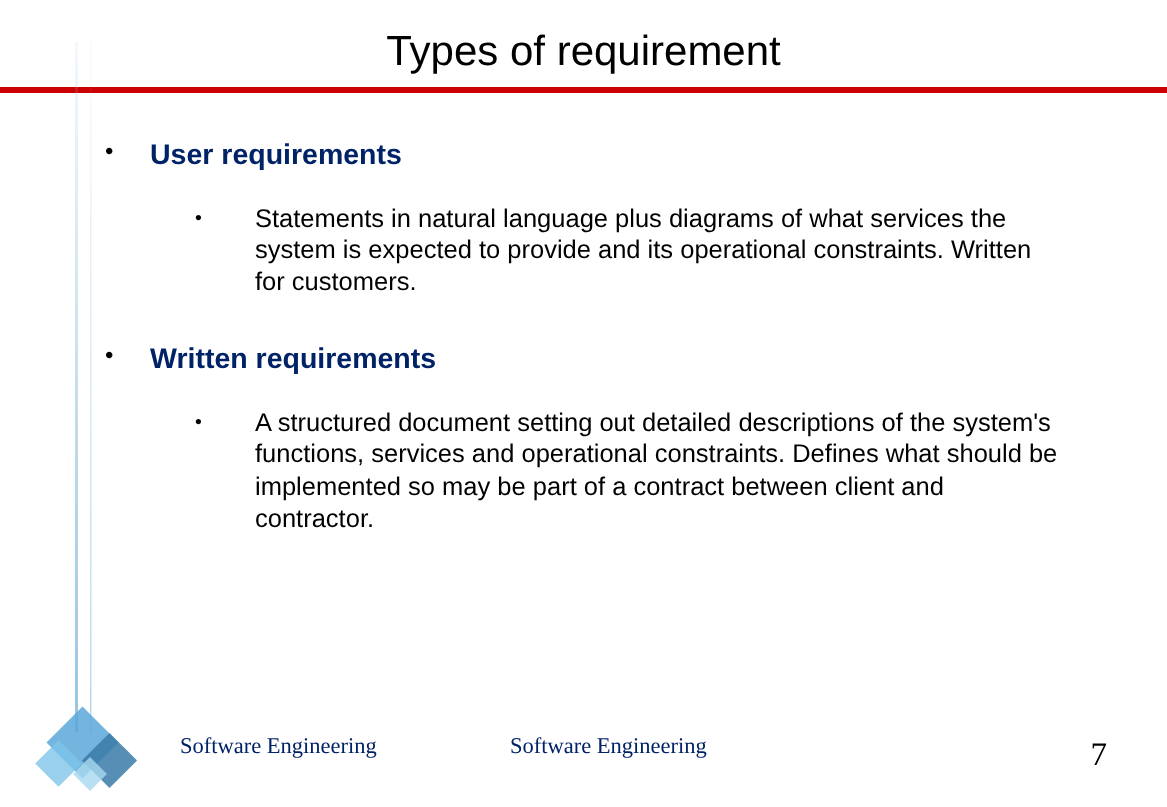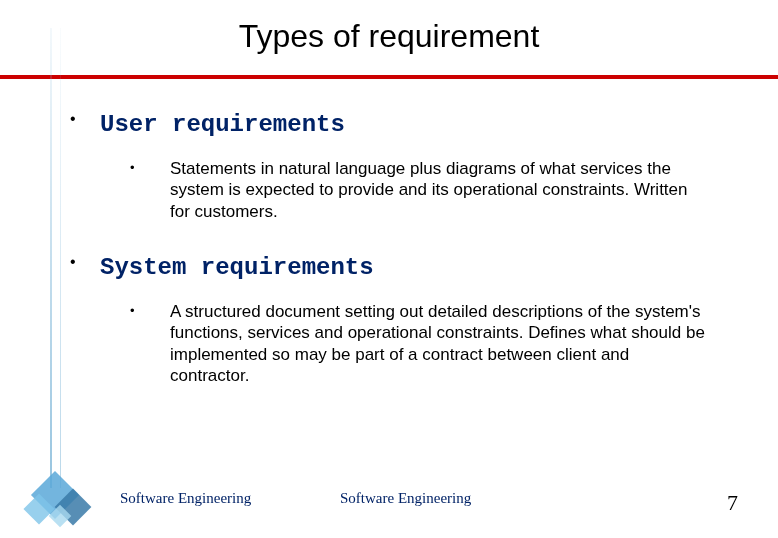--- a/index.html
+++ b/index.html
@@ -6,23 +6,23 @@
   body {
     width: 778px;
     height: 538px;
     background: #fff;
     font-family: Arial, Helvetica, sans-serif;
     position: relative;
     overflow: hidden;
   }
   .title {
     text-align: center;
-    font-size: 32px;
+    font-size: 28px;
     color: #000;
-    padding: 18px 0 20px 0;
+    padding: 18px 0 8px 0;
     font-weight: normal;
   }
   .divider {
     height: 4px;
     background: #cc0000;
     width: 100%;
   }
   .content {
     padding: 30px 50px 0 70px;
   }
@@ -31,25 +31,24 @@
     margin-bottom: 18px;
   }
   .main-bullet {
     width: 30px;
     font-size: 16px;
     color: #000;
     line-height: 1.3;
   }
   .main-text {
     flex: 1;
-    font-size: 24px;
+    font-size: 19px;
     font-weight: bold;
     color: #002266;
     line-height: 1.3;
-    font-family: Liberation Mono, monospace;
   }
   .sub-item {
     display: flex;
     margin: 18px 0 30px 60px;
   }
   .sub-bullet {
     width: 40px;
     font-size: 13px;
     color: #000;
     line-height: 1.5;
@@ -134,21 +133,21 @@
     <div class="main-bullet">•</div>
     <div class="main-text">User requirements</div>
   </div>
   <div class="sub-item">
     <div class="sub-bullet">•</div>
     <div class="sub-text">Statements in natural language plus diagrams of what services the system is expected to provide and its operational constraints. Written for customers.</div>
   </div>
 
   <div class="main-item">
     <div class="main-bullet">•</div>
-    <div class="main-text">System requirements</div>
+    <div class="main-text">Written requirements</div>
   </div>
   <div class="sub-item">
     <div class="sub-bullet">•</div>
     <div class="sub-text">A structured document setting out detailed descriptions of the system's functions, services and operational constraints. Defines what should be implemented so may be part of a contract between client and contractor.</div>
   </div>
 
 </div>
 
 <div class="decoration">
   <div class="deco-line1"></div>

